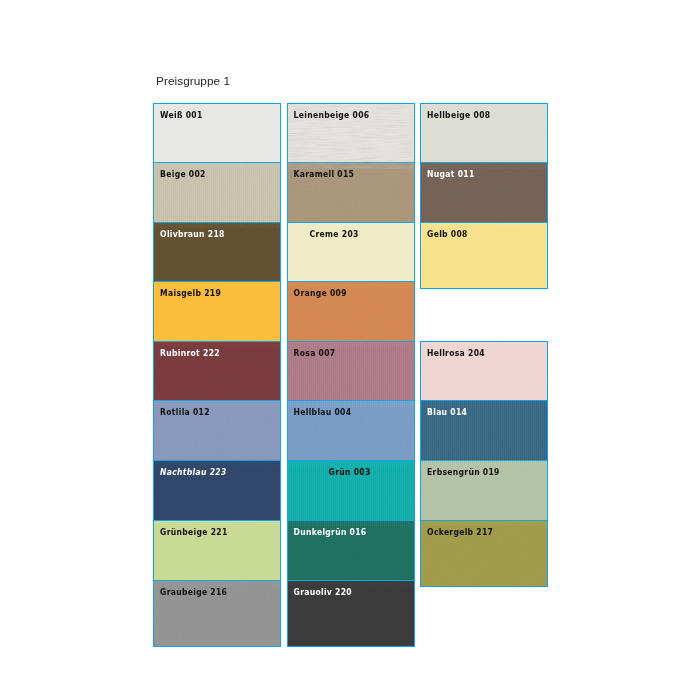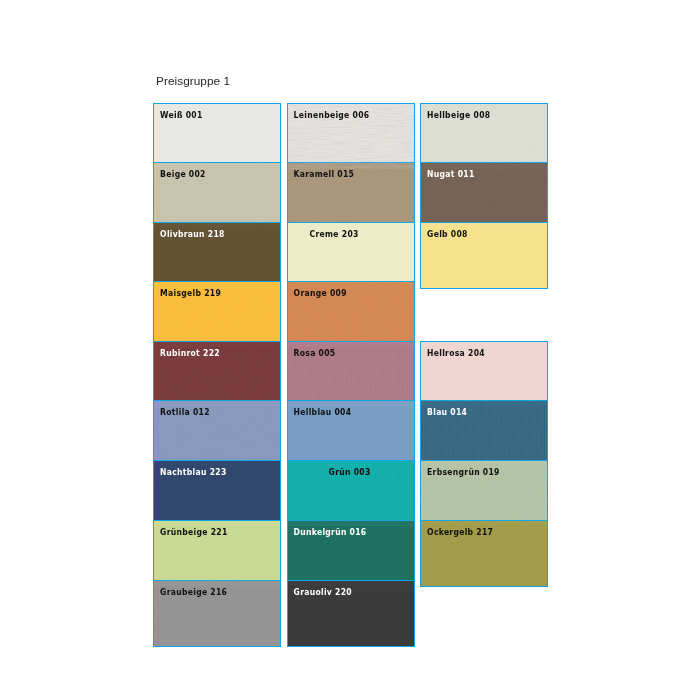--- a/index.html
+++ b/index.html
@@ -226,21 +226,21 @@
           </div>
           <div class="swatch-label" style="color: rgb(255, 255, 255);">Rubinrot 222</div>
         </div>
         <div class="swatch c1" style="background: rgb(173, 119, 132);">
           <div class="tex tex-weave"></div>
           <div class="tex tex-noise">
             <svg xmlns="http://www.w3.org/2000/svg">
               <rect width="100%" height="100%" filter="url(#fx-speckle)"></rect>
             </svg>
           </div>
-          <div class="swatch-label" style="color: rgb(17, 17, 17);">Rosa 005</div>
+          <div class="swatch-label" style="color: rgb(17, 17, 17);">Rosa 007</div>
         </div>
         <div class="swatch c2" style="background: rgb(239, 213, 210);">
           <div class="tex tex-noise">
             <svg xmlns="http://www.w3.org/2000/svg">
               <rect width="100%" height="100%" filter="url(#fx-speckle)"></rect>
             </svg>
           </div>
           <div class="swatch-label" style="color: rgb(17, 17, 17);">Hellrosa 204</div>
         </div>
       </div>
@@ -271,21 +271,21 @@
           <div class="swatch-label" style="color: rgb(255, 255, 255);">Blau 014</div>
         </div>
       </div>
       <div class="swatch-row" style="top: 357px;">
         <div class="swatch c0" style="background: rgb(47, 69, 105);">
           <div class="tex tex-noise">
             <svg xmlns="http://www.w3.org/2000/svg">
               <rect width="100%" height="100%" filter="url(#fx-speckle)"></rect>
             </svg>
           </div>
-          <div class="swatch-label" style="color: rgb(255, 255, 255);">Nachtblau 223</div>
+          <div class="swatch-label" style="color: rgb(255, 255, 255); font-style: italic;">Nachtblau 223</div>
         </div>
         <div class="swatch c1" style="background: rgb(16, 173, 170);">
           <div class="tex tex-weave"></div>
           <div class="tex tex-noise">
             <svg xmlns="http://www.w3.org/2000/svg">
               <rect width="100%" height="100%" filter="url(#fx-speckle)"></rect>
             </svg>
           </div>
           <div class="swatch-label" style="color: rgb(17, 17, 17); padding-left: 35px;">Grün 003</div>
         </div>

